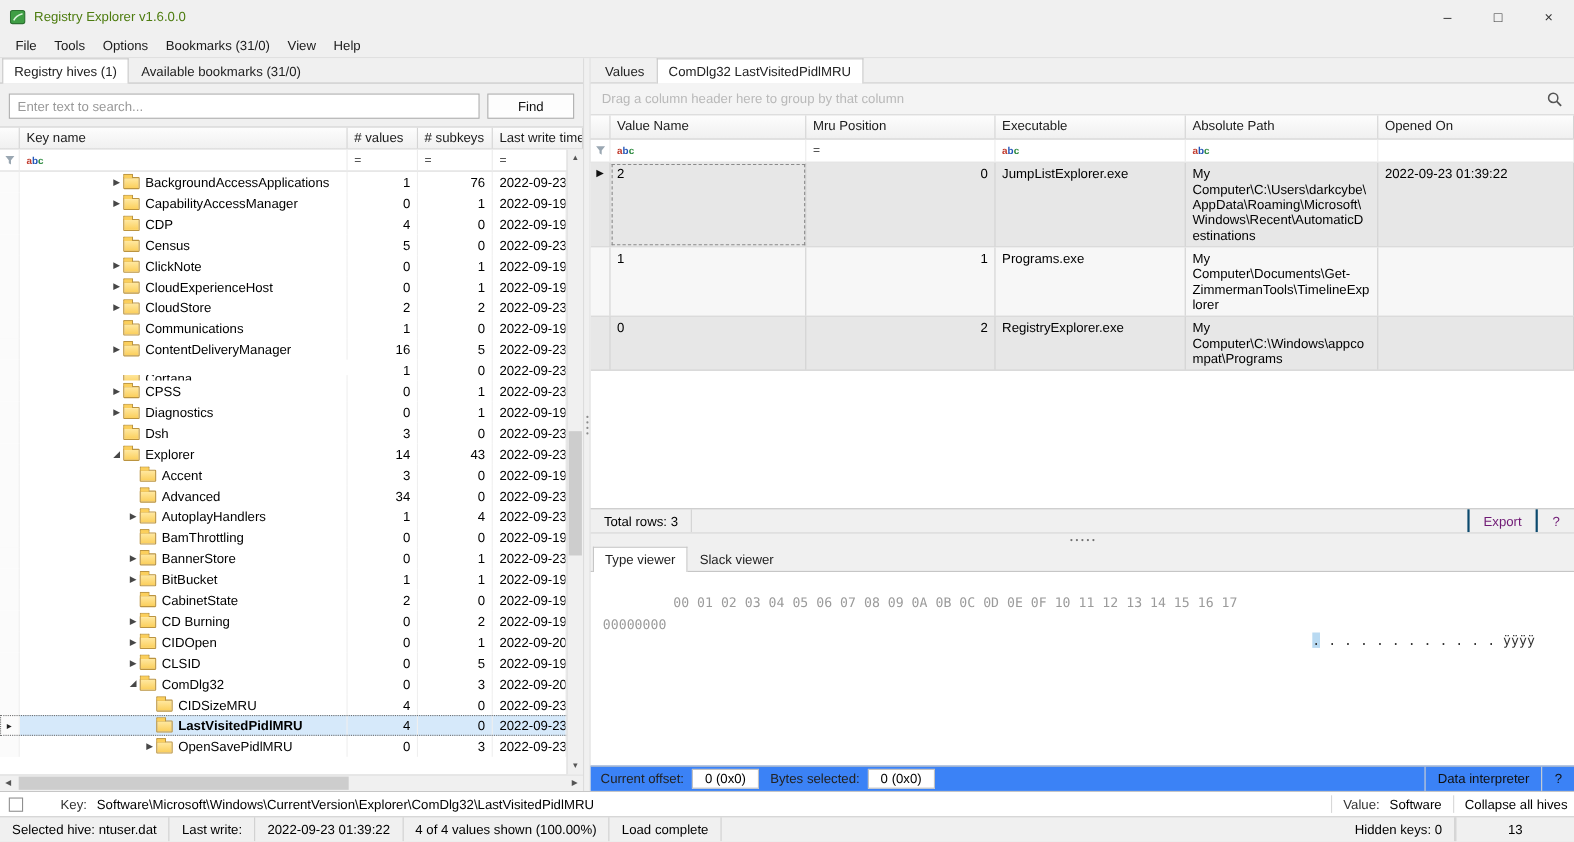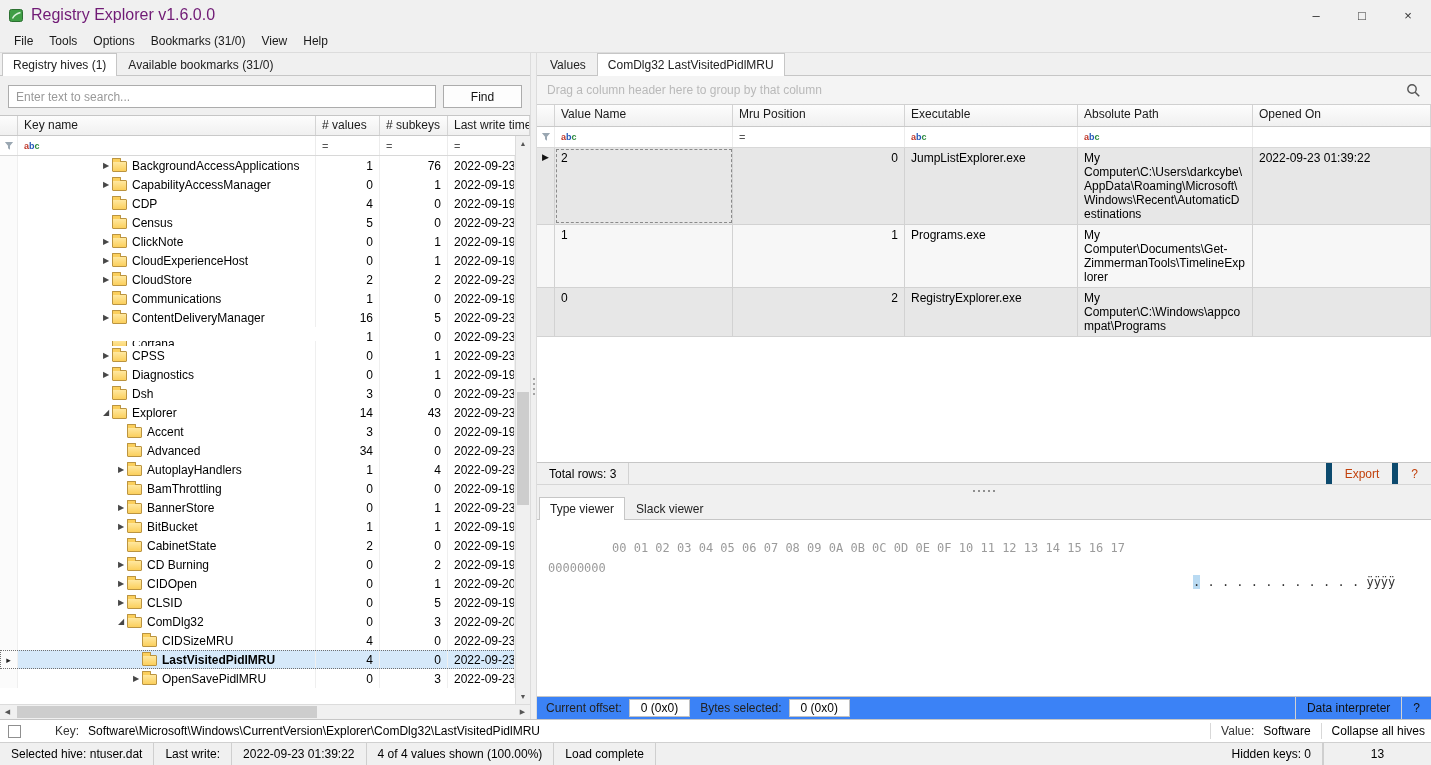--- a/index.html
+++ b/index.html
@@ -2,21 +2,21 @@
 <html><head>
 <meta charset="utf-8">
 <style>
 * { box-sizing:border-box; margin:0; padding:0; }
 body { margin:0; background:#e8e8e8; font-family:"Liberation Sans",sans-serif; }
 .window { width:1431px; height:765px; background:#f0f0f0; position:relative; overflow:hidden; font-size:12px; color:#000; }
 
 
 .titlebar { height:30px; display:flex; align-items:center; }
 .app-icon { width:15px; height:15px; margin:0 7px 0 9px; flex:none; }
-.title-text { font-size:16px; color:#701a75; }
+.title-text { font-size:12px; color:#4d7c0f; }
 .win-controls { margin-left:auto; display:flex; height:100%; }
 .win-btn { width:46px; display:flex; align-items:center; justify-content:center; font-size:13px; color:#333; }
 
 
 .menubar { height:22px; display:flex; align-items:center; padding-left:6px; }
 .menu-item { padding:2px 8px; color:#1a1a1a; }
 
 
 .main { display:flex; height:667px; border-top:1px solid #dcdcdc; }
 .left-panel { width:530px; flex:none; display:flex; flex-direction:column; background:#f0f0f0; }
@@ -93,21 +93,21 @@
 .v-row .cell { padding:3px 6px; border-right:1px solid #d2d2d2; overflow:hidden; line-height:14px; }
 .v-row .marker { width:18px; flex:none; padding:4px 0; text-align:center; font-size:9px; color:#111; border-right:1px solid #d2d2d2; }
 .v-row .mru { text-align:right; }
 .v-row .path { overflow-wrap:break-word; word-break:break-word; }
 .focus-cell { outline:1px dashed #8a8a8a; outline-offset:-2px; }
 .shade-a { background:#e7e7e7; }
 .shade-b { background:#f7f7f7; }
 .total-bar { height:22px; flex:none; background:#f0f0f0; border-top:1px solid #c6c6c6; display:flex; align-items:center; }
 .total-label { height:100%; display:flex; align-items:center; padding:0 12px; border-right:1px solid #d2d2d2; }
 .tb-spacer { flex:1; }
-.export-btn, .help-btn { height:100%; display:flex; align-items:center; padding:5px 13px; border-left:6px solid #0c4a6e; color:#c2410c; }
+.export-btn, .help-btn { height:100%; display:flex; align-items:center; padding:5px 13px; border-left:2px solid #0c4a6e; color:#701a75; }
 .hsplit { height:13px; flex:none; background:#f0f0f0; border-top:1px solid #d6d6d6; display:flex; align-items:center; justify-content:center; gap:3px; }
 
 
 .hex-section { flex:none; height:222px; display:flex; flex-direction:column; }
 .hex-body { flex:1; background:#fff; font-family:"DejaVu Sans Mono","Liberation Mono",monospace; font-size:12px; padding-top:7px; overflow:hidden; }
 .hex-line { height:20px; position:relative; white-space:pre; }
 .hex-off { position:absolute; left:11px; color:#9b9b9b; }
 .hex-bytes { position:absolute; left:75px; color:#333; }
 .hex-head-row .hex-bytes { color:#9b9b9b; }
 .hex-ascii { position:absolute; left:656px; color:#333; white-space:pre; }

